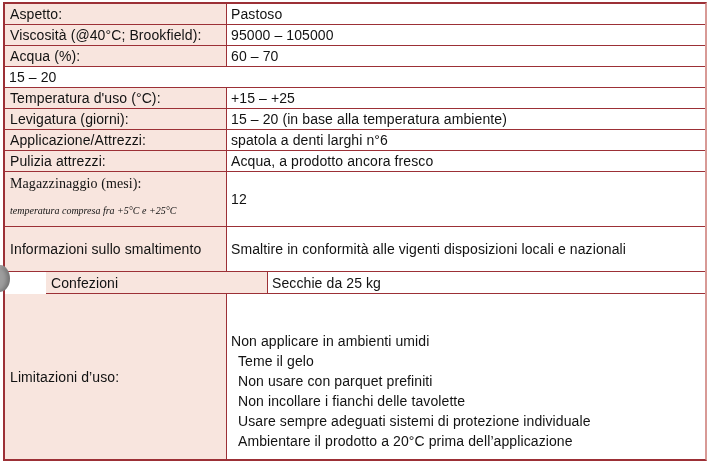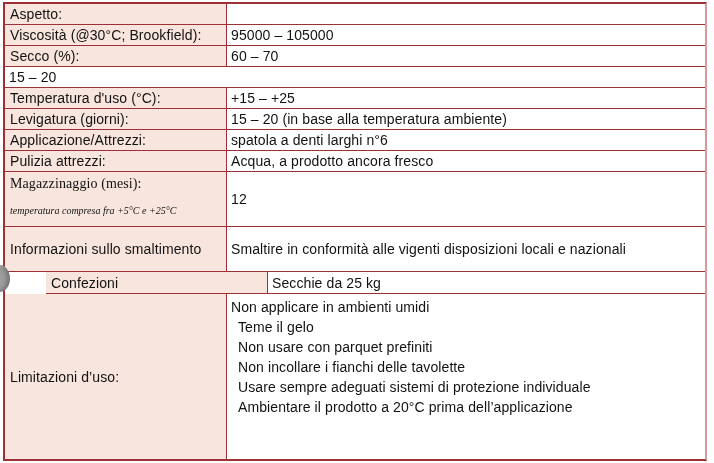--- a/index.html
+++ b/index.html
@@ -72,20 +72,21 @@
     font-style: italic;
     margin-top: 13px;
     letter-spacing: 0;
   }
 
   .r-lim .cr {
     flex-direction: column;
     align-items: stretch;
     justify-content: flex-start;
     padding: 3px 0 0 4px;
+    margin-top: 34px;
   }
   .line { display: block; height: 20px; line-height: 20px; }
   .line.indent { padding-left: 7px; }
 
   .side-knob {
     position: absolute;
     left: -11px;
     top: 265px;
     width: 21px;
     height: 27px;
@@ -99,34 +100,37 @@
 <body>
 
 <div class="screen">
 
   <div class="spec-table">
 
     <div class="row h21">
       <div class="cl">
           <span>Aspetto:</span>
         </div>
-    </div>
-
-    <div class="row h21">
-      <div class="cl">
-          <span>Viscosità (@30°C; Brookfield):</span>
+      <div class="cr">
+          <span>Pastoso</span>
+        </div>
+    </div>
+
+    <div class="row h21">
+      <div class="cl">
+          <span>Viscosità (@40°C; Brookfield):</span>
         </div>
       <div class="cr">
           <span>95000 – 105000</span>
         </div>
     </div>
 
     <div class="row h21">
       <div class="cl">
-          <span>Secco (%):</span>
+          <span>Acqua (%):</span>
         </div>
       <div class="cr">
           <span>60 – 70</span>
         </div>
     </div>
 
 
     <div class="row h21">
       <div class="cr">
           <span>15 – 20</span>

